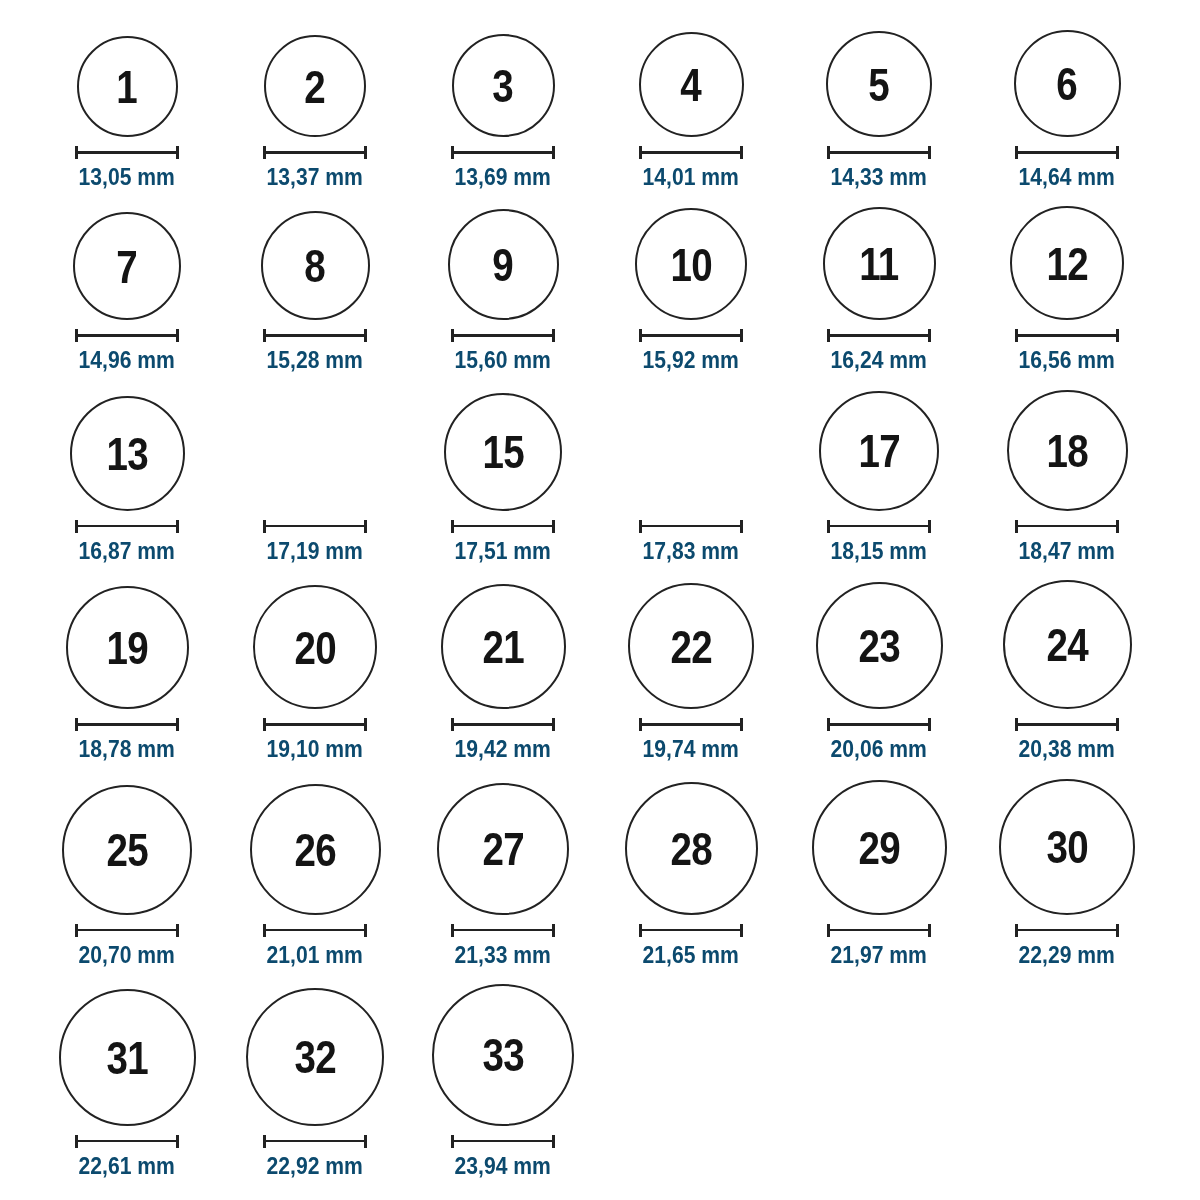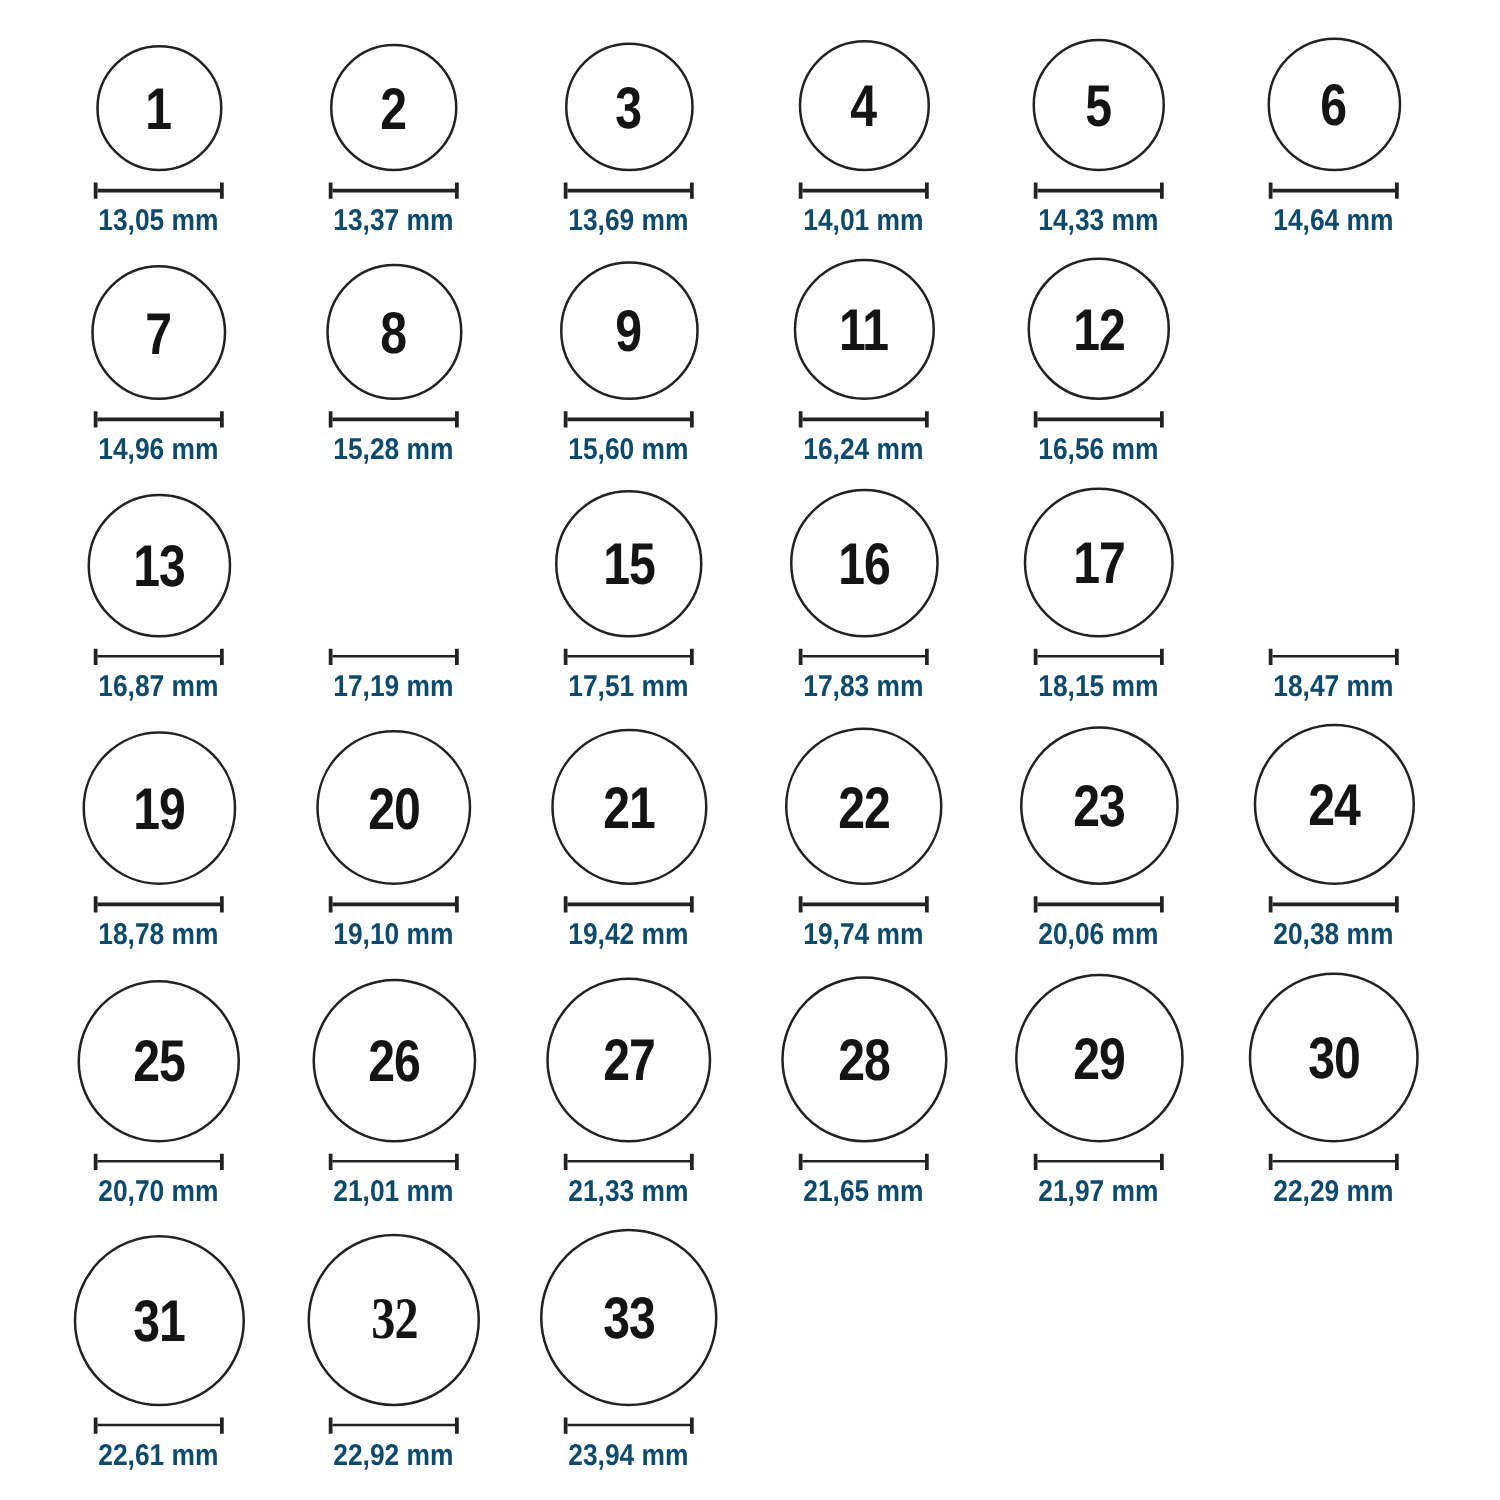--- a/index.html
+++ b/index.html
@@ -168,20 +168,29 @@
   <div class="cell">
     <div class="circle" style="width: 111px; height: 111px;">
       <span class="num">9</span>
     </div>
     <div class="measure"></div>
     <div class="label">
       <span>15,60 mm</span>
     </div>
   </div>
 
+  <div class="cell">
+    <div class="circle" style="width: 112px; height: 112px;">
+      <span class="num">10</span>
+    </div>
+    <div class="measure"></div>
+    <div class="label">
+      <span>15,92 mm</span>
+    </div>
+  </div>
 
   <div class="cell">
     <div class="circle" style="width: 113px; height: 113px; text-align: center;">
       <span class="num">11</span>
     </div>
     <div class="measure"></div>
     <div class="label">
       <span>16,24 mm</span>
     </div>
   </div>
@@ -218,40 +227,40 @@
     <div class="circle" style="width: 118px; height: 118px;">
       <span class="num">15</span>
     </div>
     <div class="measure"></div>
     <div class="label">
       <span>17,51 mm</span>
     </div>
   </div>
 
   <div class="cell">
-    <div class="circle" style="width: 119px; height: 119px;">
-      <span class="num">16</span>
-    </div>
     <div class="measure"></div>
     <div class="label">
       <span>17,83 mm</span>
     </div>
   </div>
 
   <div class="cell">
     <div class="circle" style="width: 120px; height: 120px;">
       <span class="num">17</span>
     </div>
     <div class="measure"></div>
     <div class="label">
       <span>18,15 mm</span>
     </div>
   </div>
 
   <div class="cell">
+    <div class="circle" style="width: 121px; height: 121px;">
+      <span class="num">18</span>
+    </div>
     <div class="measure"></div>
     <div class="label">
       <span>18,47 mm</span>
     </div>
   </div>
 </div>
     <div class="row">
   <div class="cell">
     <div class="circle" style="width: 123px; height: 123px;">
       <span class="num">19</span>
@@ -378,21 +387,21 @@
     <div class="circle" style="width: 137px; height: 137px; justify-content: center;">
       <span class="num">31</span>
     </div>
     <div class="measure"></div>
     <div class="label">
       <span>22,61 mm</span>
     </div>
   </div>
 
   <div class="cell">
-    <div class="circle" style="width: 138px; height: 138px; font-family: Liberation Serif, serif;">
+    <div class="circle" style="width: 138px; height: 138px;">
       <span class="num">32</span>
     </div>
     <div class="measure"></div>
     <div class="label">
       <span>22,92 mm</span>
     </div>
   </div>
 
   <div class="cell">
     <div class="circle" style="width: 142px; height: 142px;">

